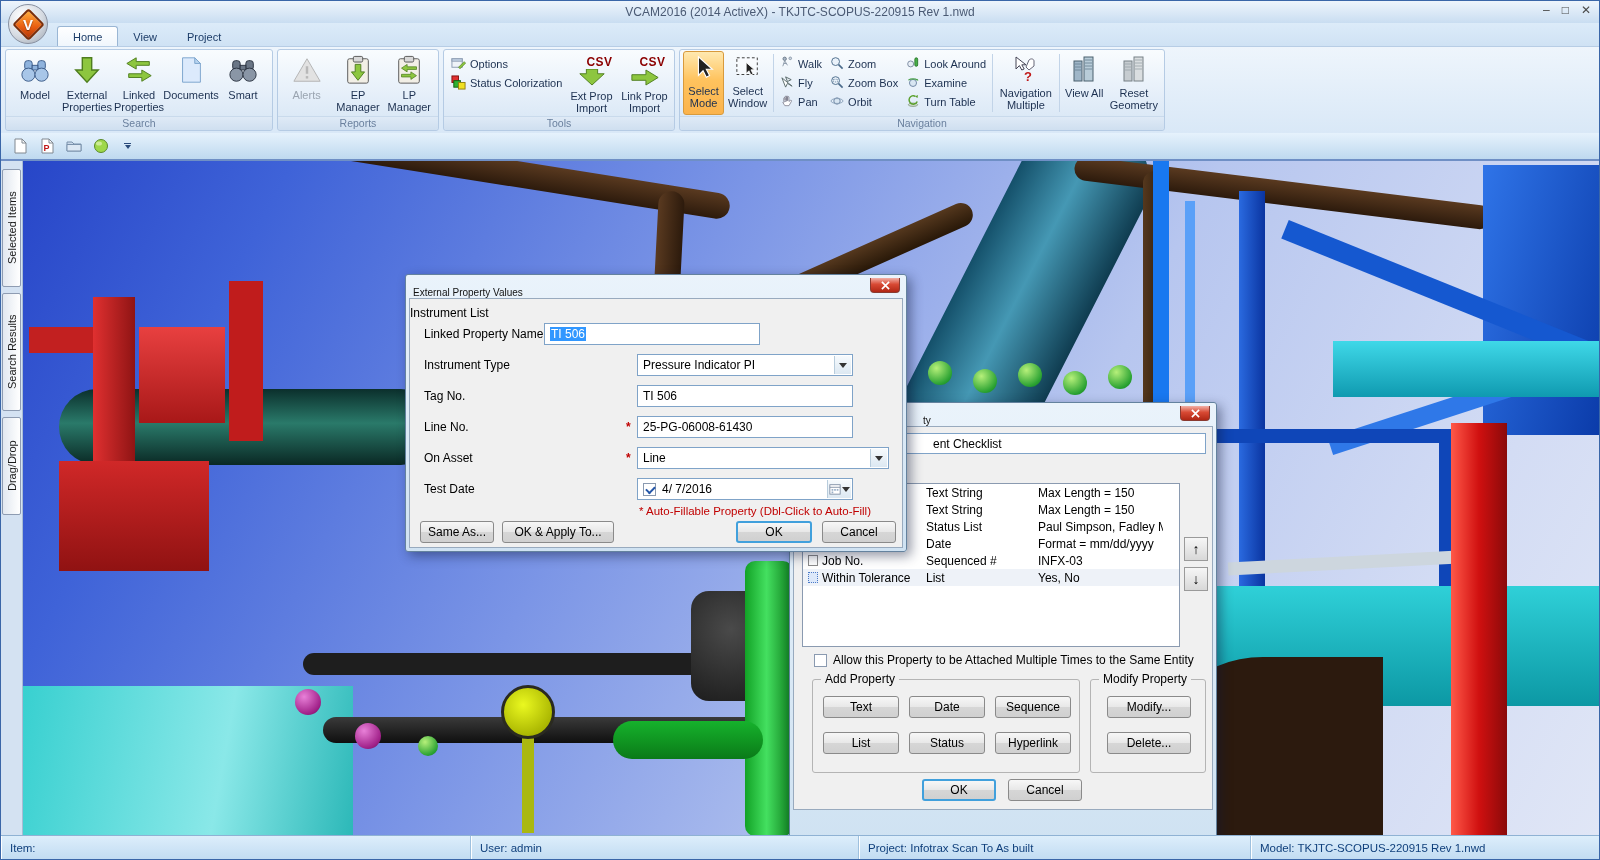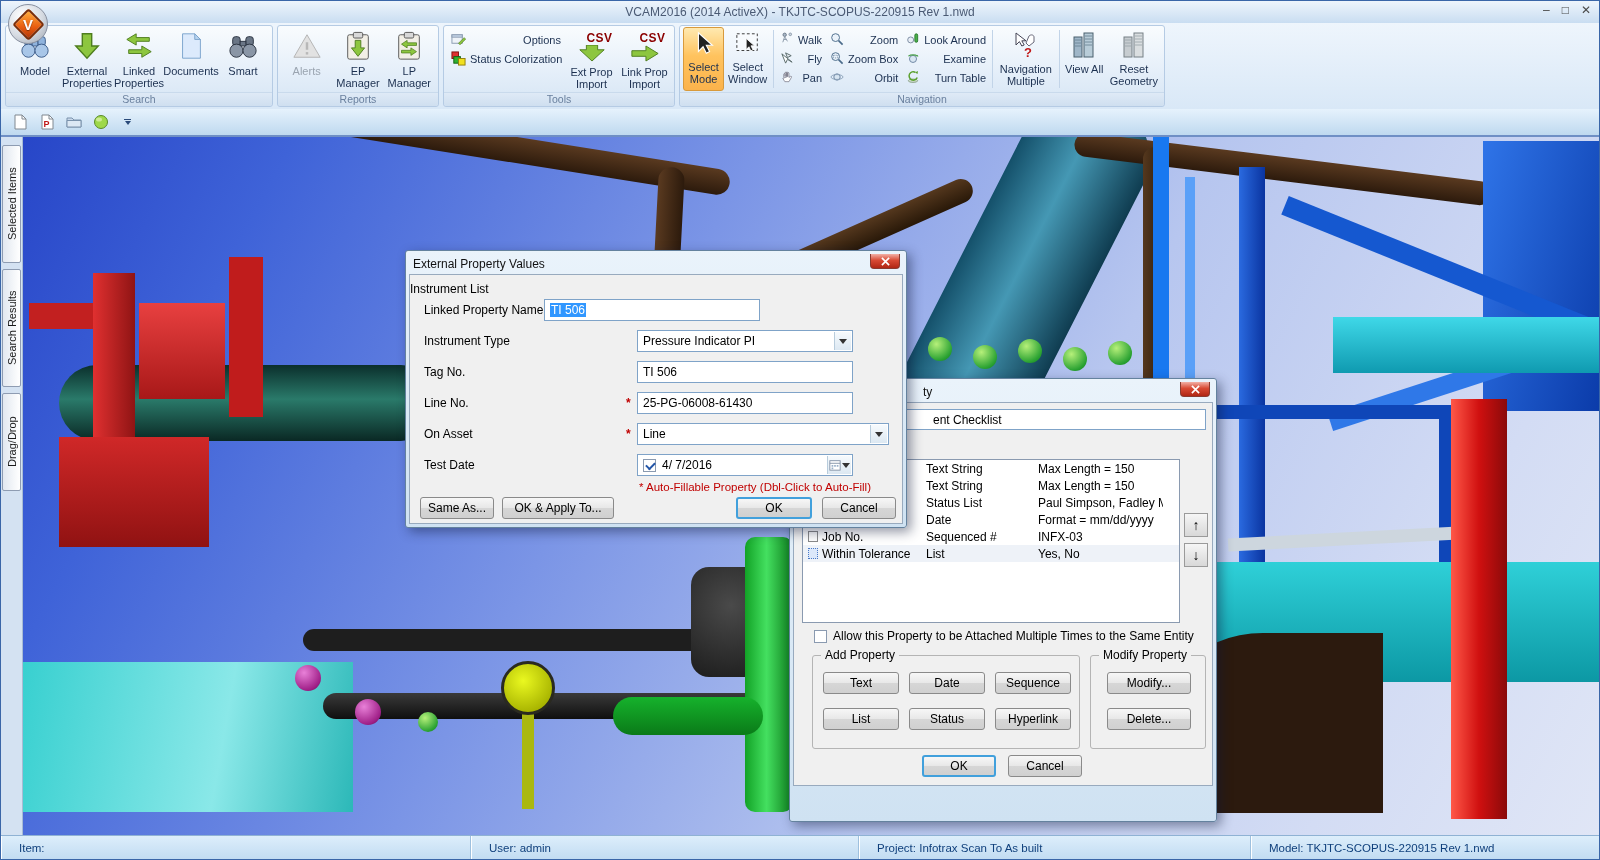--- a/index.html
+++ b/index.html
@@ -23,41 +23,41 @@
   
   .ribbon-body { height:86px; background:linear-gradient(#eef5fc,#d9e8f7); display:flex; gap:4px; padding:2px 0 2px 4px; flex:0 0 auto; }
   .rgroup { position:relative; border:1px solid #b5cbe4; border-radius:3px; background:linear-gradient(#f9fcfe,#e4eef9 60%,#d5e5f4); padding:1px 3px 15px 3px; display:flex; align-items:flex-start; }
   .rgroup-label { position:absolute; left:0; right:0; bottom:0; height:14px; text-align:center; color:#6a809e; background:linear-gradient(#dfeaf6,#cfdff0); border-top:1px solid #c9daec; border-radius:0 0 3px 3px; font-size:10.5px; line-height:13px; }
   .bigbtn { width:52px; min-height:64px; display:flex; flex-direction:column; align-items:center; text-align:center; color:#1c3050; padding-top:3px; border:1px solid transparent; border-radius:3px; }
   .bigbtn .lbl { line-height:12px; margin-top:2px; }
   .bigbtn.disabled { color:#9aa4b0; }
   .bigbtn.active-tool { background:linear-gradient(#ffe9b0,#ffc35e 45%,#fbb34c); border:1px solid #d89a3c; }
   .vsep { width:1px; background:#c2d4e8; margin:3px 2px; align-self:stretch; }
   .smallcol { display:flex; flex-direction:column; gap:1px; padding-top:4px; }
-  .smallbtn { display:flex; align-items:center; gap:4px; height:18px; padding:0 4px; color:#1c3050; white-space:nowrap;justify-content:space-between; }
+  .smallbtn { display:flex; align-items:center; gap:4px; height:18px; padding:0 4px; color:#1c3050; white-space:nowrap; }
   .csv-label { color:#8b0000; font-weight:bold; font-size:12px; letter-spacing:.5px;margin-left:16px; }
 
   
   .quickbar { height:26px; background:linear-gradient(#e6f2fc,#bfd9ef); display:flex; align-items:center; gap:7px; padding-left:9px; flex:0 0 auto; }
   .qbtn { width:20px; height:20px; display:flex; align-items:center; justify-content:center; }
   .qdrop { display:flex; flex-direction:column; align-items:center; color:#2a4a7a; margin-left:6px; }
   .qdrop .bar { width:7px; height:1.5px; background:#2a4a7a; margin-bottom:1px; }
   .caret-dn { width:0; height:0; border-left:3.5px solid transparent; border-right:3.5px solid transparent; border-top:4px solid #2a4a7a; }
 
   
   .main { flex:1 1 auto; display:flex; border-top:2px solid #6f8fc5; min-height:0; }
   .sidestrip { width:22px; background:#d4e2f2; border-right:1px solid #a8bcd4; padding-top:8px; display:flex; flex-direction:column; gap:6px; align-items:center; flex:0 0 auto; }
   .vtab { width:19px; background:linear-gradient(90deg,#ffffff,#e2e8f0); border:1px solid #8e9cb2; border-radius:2px; color:#1a1a1a; writing-mode:vertical-rl; transform:rotate(180deg); display:flex; align-items:center; justify-content:center; font-size:11px; }
 
   .viewport { flex:1 1 auto; position:relative; overflow:hidden; background:linear-gradient(118deg,#2746c8 0%,#3f63d8 14%,#7b95e6 38%,#b7c6ef 62%,#d3dcf4 85%,#e0e6f6 100%); }
   .shape { position:absolute; }
 
   
   .dlg { position:absolute; background:linear-gradient(#eaf3fb,#cfe2f2); border:1px solid #64829e; border-radius:3px; padding:3px; box-shadow:4px 4px 12px rgba(15,25,55,.45); }
-  .dlg-tbar { height:20px; display:flex; align-items:center; position:relative; color:#111; font-size:12px; padding:0 4px; }
+  .dlg-tbar { height:20px; display:flex; align-items:flex-end; position:relative; color:#111; font-size:10px; padding:0 4px; }
   .dlg-close { position:absolute; right:3px; top:0; width:30px; height:15px; background:linear-gradient(#f2b0a6,#d84a34 45%,#b02614); border:1px solid #8a3a30; border-top:none; border-radius:0 0 4px 4px; display:flex; align-items:center; justify-content:center; }
   .dlg-body { position:relative; background:#f0f0f0; border:1px solid #98aabe; font-size:12px; color:#000; }
   .abs { position:absolute; }
   .fld { position:absolute; background:#fff; border:1px solid #7fa3c8; display:flex; align-items:center; padding:0 5px; height:22px; font-size:12px; overflow:hidden; white-space:nowrap; }
   .ddbtn { position:absolute; right:1px; top:1px; bottom:1px; width:17px; background:linear-gradient(#f6fafd,#dce8f2); border-left:1px solid #b8ccdc; display:flex; align-items:center; justify-content:center; }
   .dcaret { width:0; height:0; border-left:4px solid transparent; border-right:4px solid transparent; border-top:5px solid #333; }
   .btn { position:absolute; height:22px; background:linear-gradient(#f7f7f7,#e8e8e8 48%,#d6d6d6 52%,#d0d0d0); border:1px solid #8a8a8a; border-radius:3px; display:flex; align-items:center; justify-content:center; color:#000; font-size:12px; }
   .btn.default { border:2px solid #41a0dc; }
   .req { position:absolute; color:#c00000; font-weight:bold; font-size:12px; }
   .note { position:absolute; color:#c00000; font-size:11.5px; }
@@ -74,41 +74,46 @@
   .trow .c { padding:0 5px; overflow:hidden; white-space:nowrap; display:flex; align-items:center; }
   .cn { width:118px; } .ct { width:112px; } .cs { width:130px; }
   .ricon { width:10px; height:11px; border:1px solid #8a8a8a; background:#fdfdfd; margin-right:4px; flex:0 0 auto; }
   .ricon.sel { border:1px dotted #4a7ac8; background:#dce8fa; }
   .udbtn { position:absolute; width:24px; height:24px; background:linear-gradient(#f6f6f6,#d8d8d8); border:1px solid #9a9a9a; font-weight:bold; font-size:14px; display:flex; align-items:center; justify-content:center; color:#000; }
   .grpbox { position:absolute; border:1px solid #b4b4b4; border-radius:3px; }
   .grpbox .gl { position:absolute; top:-8px; left:8px; background:#f0f0f0; padding:0 4px; font-size:12px; color:#000; }
 
   
   .statusbar { height:24px; background:linear-gradient(#ddeefb,#c2dcf2); display:flex; align-items:stretch; color:#10407c; border-top:1px solid #8fb2d4; font-size:11.5px; flex:0 0 auto; }
-  .spanel { display:flex; align-items:center; padding-left:18px; border-right:1px solid #9ec0de; box-shadow:inset 1px 0 0 #ffffff; }
+  .spanel { display:flex; align-items:center; padding-left:9px; border-right:1px solid #9ec0de; box-shadow:inset 1px 0 0 #ffffff; }
 </style>
 </head>
 <body>
 
 <div class="window">
 
   <div class="applogo">
     <div class="diamond"></div>
     <span class="vletter">V</span>
   </div>
 
   <div class="titlebar">
     <span>VCAM2016 (2014 ActiveX) - TKJTC-SCOPUS-220915 Rev 1.nwd</span>
     <div class="win-controls">
       <span>–</span>
       <span>□</span>
       <span>✕</span>
     </div>
   </div>
 
+  <div class="tabrow">
+    <div class="rtab active">Home</div>
+    <div class="rtab">View</div>
+    <div class="rtab">Project</div>
+  </div>
 
   <div class="ribbon-body">
 
     <div class="rgroup" style="width:268px">
       <div class="bigbtn">
         <span><svg width="30" height="30" viewBox="0 0 32 32">
               <rect x="5" y="6" width="8" height="10" rx="3" fill="#8fb3dd" stroke="#3a5a88"></rect>
               <rect x="19" y="6" width="8" height="10" rx="3" fill="#8fb3dd" stroke="#3a5a88"></rect>
               <rect x="13" y="11" width="6" height="5" fill="#8fb3dd" stroke="#3a5a88"></rect>
               <circle cx="9" cy="21" r="7" fill="#a8c6e8" stroke="#3a5a88"></circle>

